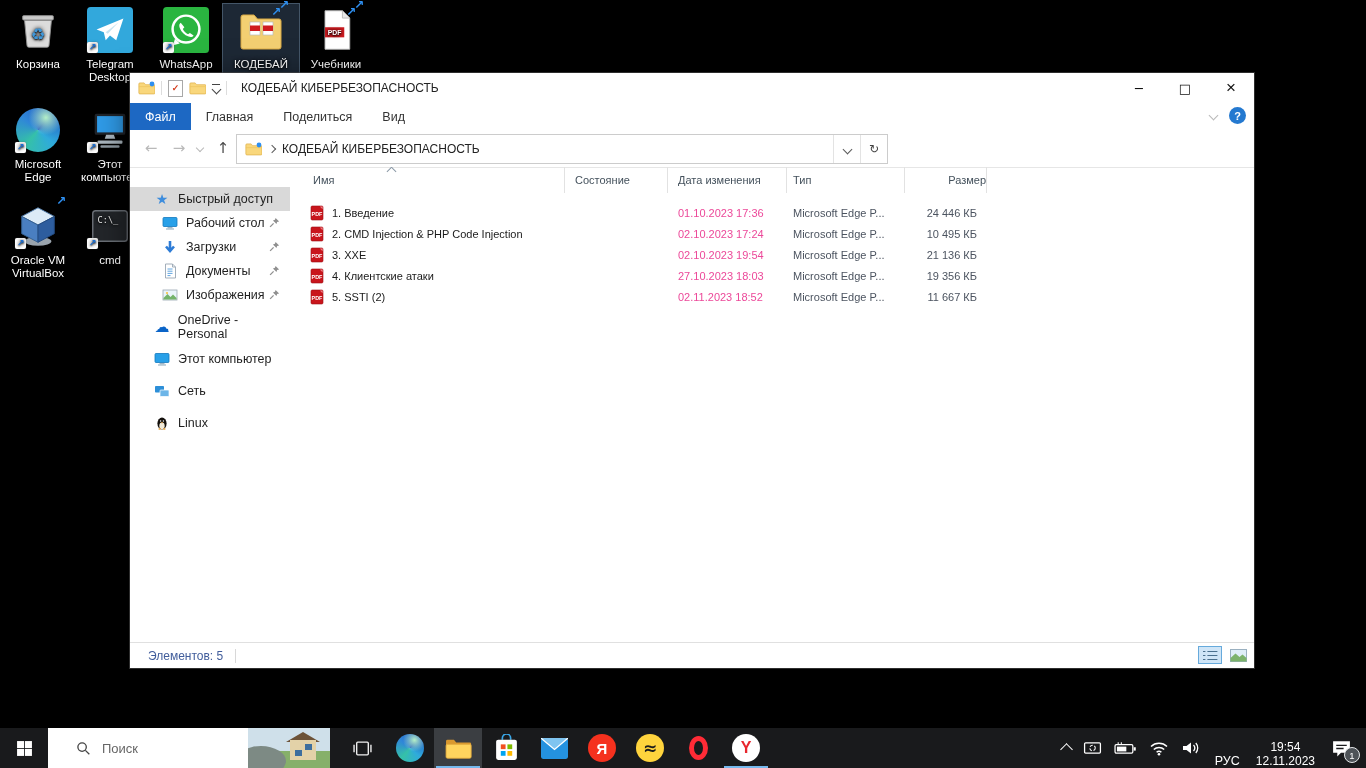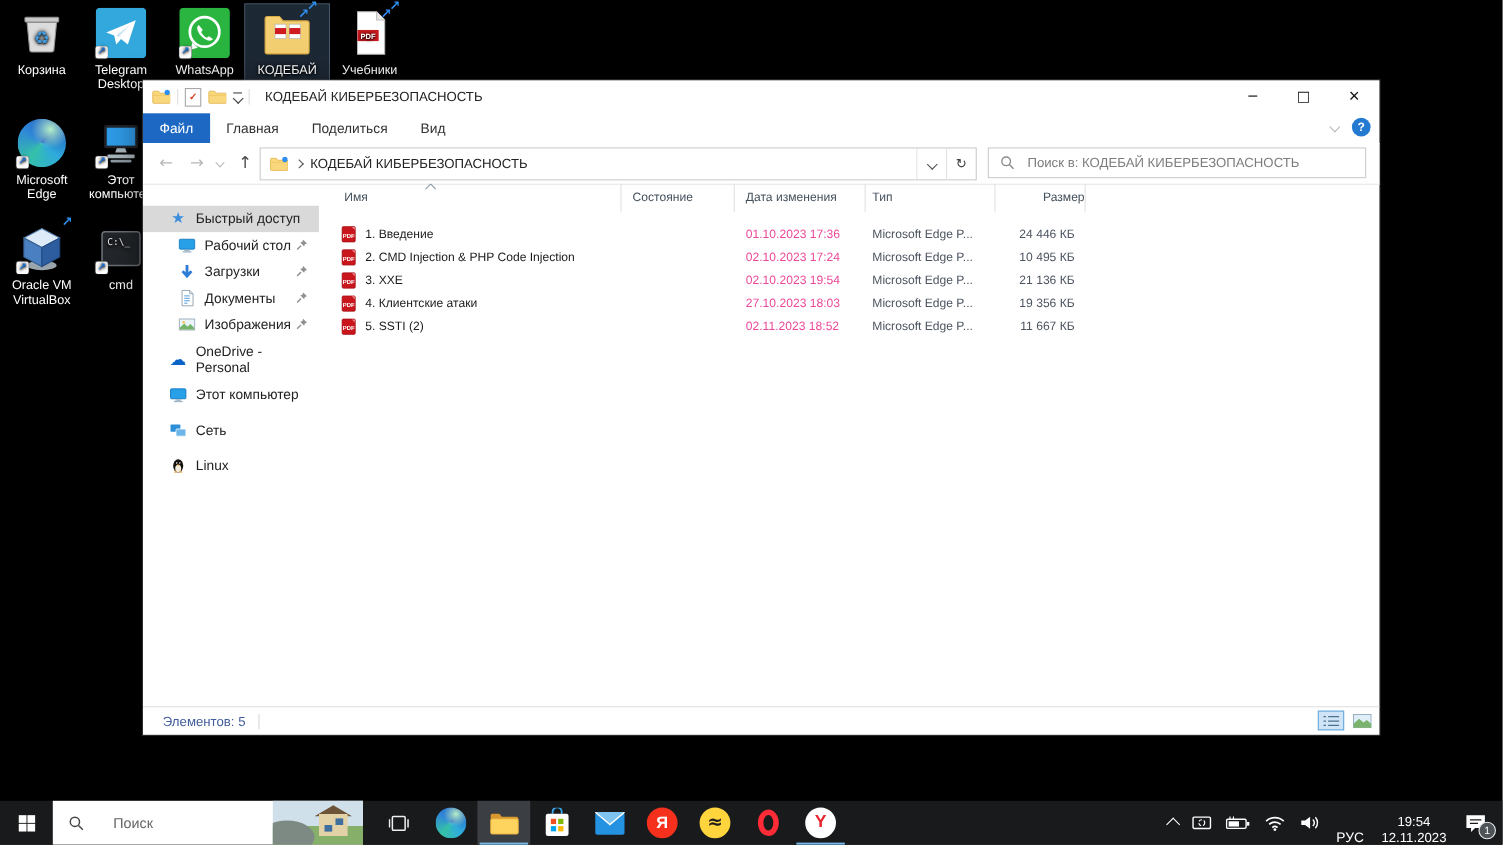--- a/index.html
+++ b/index.html
@@ -99,22 +99,22 @@
   .statusbar .txt{margin-left:18px}
   .statusbar .ssep{width:1px;height:14px;background:#d8d8d8;margin-left:12px}
   .viewbtns{position:absolute;right:4px;bottom:4px;display:flex;gap:4px;align-items:center}
   .vb{width:24px;height:18px;display:flex;align-items:center;justify-content:center;box-sizing:border-box}
   .vb.on{border:1px solid #66aadc;background:#cfe5f7}
 
   
   .taskbar{position:absolute;left:0;top:728px;width:1366px;height:40px;background:#191a1c;z-index:10;
            display:flex;align-items:center;color:#fff}
   .tb-start{width:48px;height:40px;display:flex;align-items:center;justify-content:center}
-  .tb-search{width:282px;height:40px;background:#fff;display:flex;align-items:center;gap:24px;
-             padding-left:14px;box-sizing:border-box;color:#555;position:relative}
+  .tb-search{width:282px;height:40px;background:#fff;display:flex;align-items:center;gap:9px;
+             padding-left:28px;box-sizing:border-box;color:#555;position:relative}
   .tb-search input{font-size:13px;color:#444;width:130px}
   .tb-search input::placeholder{color:#666}
   .tb-illu{position:absolute;right:0;top:0;width:82px;height:40px;overflow:hidden;
            background:linear-gradient(#cfe0ea 0 58%,#86b06a 58% 100%)}
   .hill{position:absolute;left:-12px;top:18px;width:50px;height:30px;border-radius:50%;background:#7d8a84}
   .house{position:absolute;right:14px;top:12px;width:26px;height:20px;background:#e3d2a8}
   .roof{position:absolute;right:10px;top:4px;width:0;height:0;border-left:17px solid transparent;
         border-right:17px solid transparent;border-bottom:10px solid #6d5338}
   .hwin{position:absolute;right:18px;top:16px;width:7px;height:6px;background:#3e6f9e;box-shadow:-10px 6px 0 #3e6f9e}
   .tb-slot{width:48px;height:40px;display:flex;align-items:center;justify-content:center;position:relative}
@@ -434,26 +434,20 @@
         <span>КОДЕБАЙ КИБЕРБЕЗОПАСНОСТЬ</span>
       </div>
       <div class="boxbtn">
           <span class="chv"></span>
         </div>
       <div class="boxbtn glyph">
           <span>↻</span>
         </div>
     </div>
 
-    <div class="searchbox">
-      <svg width="14" height="14" style="color:#8a8a8a;flex:0 0 14px">
-          <use href="#i-search"></use>
-        </svg>
-      <input placeholder="Поиск в: КОДЕБАЙ КИБЕРБЕЗОПАСНОСТЬ" style="">
-    </div>
   </div>
 
   <div class="main">
     <div class="sidebar">
       <div class="sb-row sel sb-root">
         <span class="sbico star glyph">
             <span>★</span>
           </span>
         <span>Быстрый доступ</span>
       </div>

